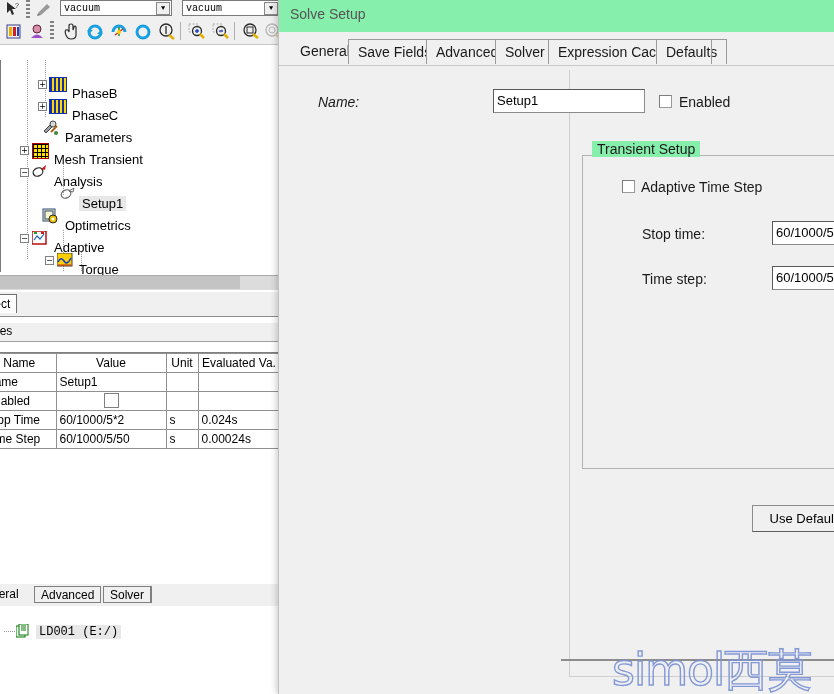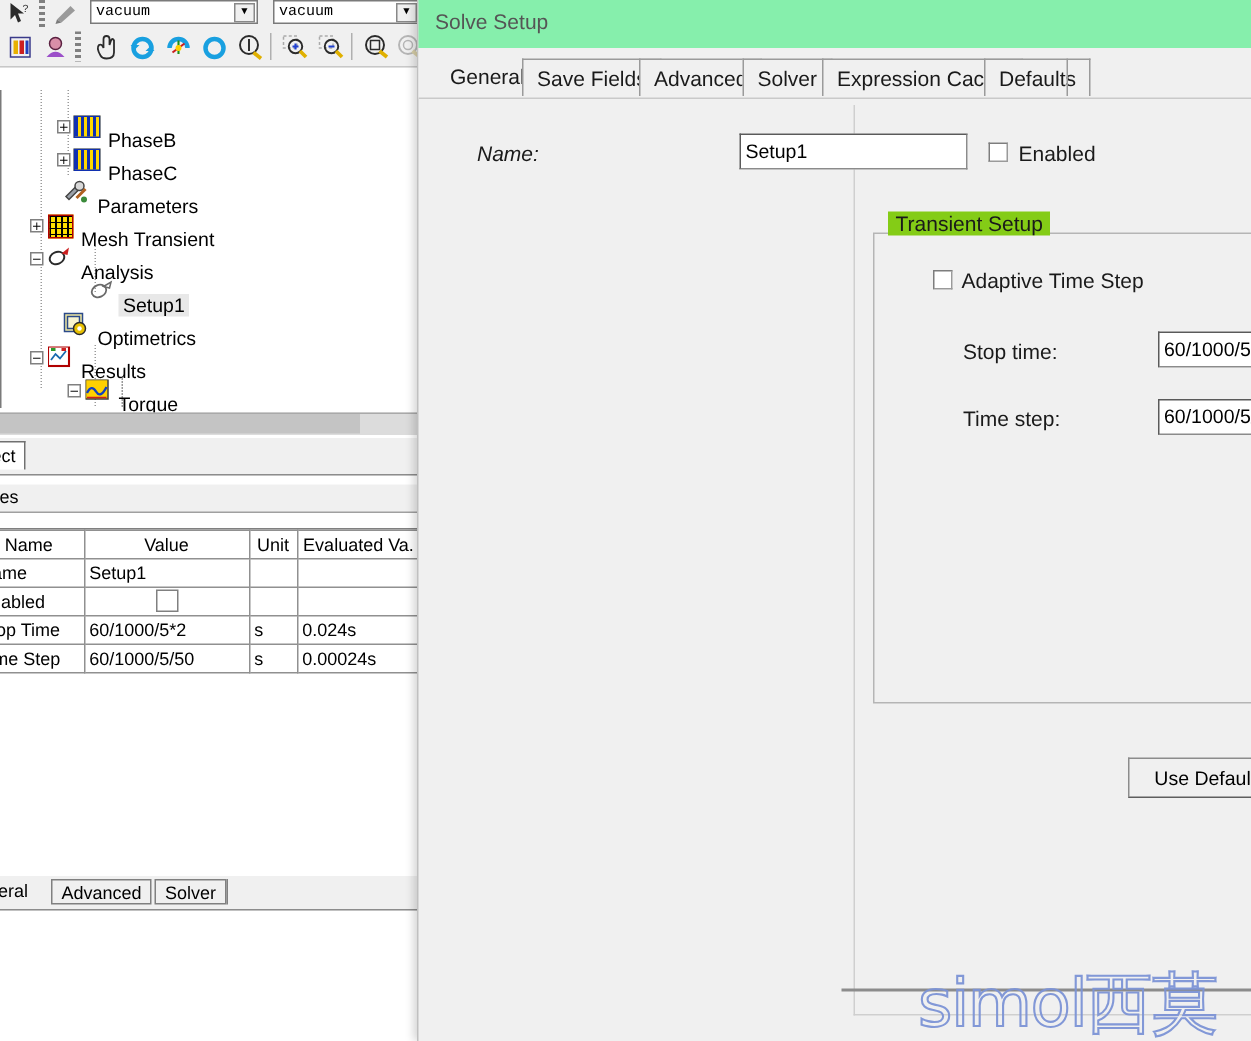--- a/index.html
+++ b/index.html
@@ -140,21 +140,21 @@
   .lbl{position:absolute;font-size:14px;color:#1a1a1a;}
   .txtbox{position:absolute;background:#fff;border:1px solid #8b8b8b;
           border-top-color:#5a5a5a;border-left-color:#5a5a5a;
           font-size:13px;color:#000;padding:0 3px;box-sizing:border-box;line-height:normal;}
   .chk{position:absolute;width:13px;height:13px;background:#fff;border:1px solid #9a9a9a;
        border-top-color:#7d7d7d;border-left-color:#7d7d7d;box-sizing:border-box;}
 
   
   #grp-transient{position:absolute;left:303px;top:155px;width:442px;height:312px;
                  border:1px solid #b5b5b5;}
-  #grp-legend{position:absolute;left:313px;top:141px;background:#84cc16;padding:0 5px;
+  #grp-legend{position:absolute;left:313px;top:141px;background:#86efac;padding:0 5px;
               font-size:14px;color:#1a1a1a;}
 
   #btn-usedefault{position:absolute;left:473px;top:505px;width:103px;height:27px;
                   background:#f0f0f0;border:1px solid #8c8c8c;border-right-color:#5e5e5e;
                   border-bottom-color:#5e5e5e;font-size:13px;color:#000;
                   display:flex;align-items:center;justify-content:center;box-sizing:border-box;}
 
   #dlg-content-border{position:absolute;left:290px;top:70px;width:540px;height:606px;
                       border:1px solid #cfcfcf;border-top:none;}
   #dlg-footer-rule{position:absolute;left:282px;top:659px;width:552px;height:2px;background:#8c8c8c;}
@@ -366,21 +366,21 @@
   <div class="tnode" style="left:20px;top:227px;">
     <span class="expander">−</span>
     <span class="ticon">
       <svg width="17" height="16" viewBox="0 0 17 16" style="position:absolute;top:1px;left:1px;">
           <rect x="0" y="0" width="14" height="13" fill="#fff" stroke="#b00000" stroke-width="1.4"></rect>
           <path d="M2 9 L5 5 L8 8 L12 3" fill="none" stroke="#1a6ab0" stroke-width="1.2"></path>
           <rect x="2" y="1" width="3" height="2" fill="#2a9a2a"></rect>
           <rect x="9" y="1" width="3" height="2" fill="#cc2020"></rect>
         </svg>
     </span>
-    <span class="tlabel">Results</span>
+    <span class="tlabel">Adaptive</span>
   </div>
 
   <div class="tnode" style="left:45px;top:249px;">
     <span class="expander">−</span>
     <span class="ticon">
       <svg width="17" height="16" viewBox="0 0 17 16" style="position:absolute;top:1px;left:1px;">
           <rect x="0" y="0" width="15" height="13" fill="#ffd000" stroke="#404040"></rect>
           <path d="M1 9 Q4 3 7 8 Q10 13 14 5" fill="none" stroke="#1040c0" stroke-width="1.6"></path>
           <path d="M1 12 L14 12" stroke="#cc2020"></path>
         </svg>
@@ -448,20 +448,33 @@
   <div id="lower-panel"></div>
   <div id="lower-scroll"></div>
 
   <div id="bot-tabs">
     <div class="btab active" style="left:-14px;">neral</div>
     <div class="btab" style="left:34px;">Advanced</div>
     <div class="btab" style="left:103px;">Solver</div>
     <div style="position:absolute;left:151px;top:2px;width:1px;height:17px;background:#808080;"></div>
   </div>
 
+  <div id="msg-panel">
+    <div id="drive-row">
+      <span class="dd"></span>
+      <span class="ic-drive">
+        <svg width="16" height="15" viewBox="0 0 16 15">
+            <rect x="0" y="2" width="9" height="11" fill="#e8f4e8" stroke="#0a7a0a"></rect>
+            <rect x="3" y="0" width="9" height="11" fill="#ffffff" stroke="#0a7a0a"></rect>
+            <path d="M5 2 L10 2 M5 4 L10 4 M5 6 L10 6" stroke="#0a7a0a"></path>
+          </svg>
+      </span>
+      <span id="drive-label">LD001 (E:/)</span>
+    </div>
+  </div>
 </div>
 
 <div id="dialog">
 
   <div id="dlg-titlebar">
     <div id="dlg-title">Solve Setup</div>
     <div id="dlg-close">✕</div>
   </div>
 
   <div id="dlg-tabstrip">

